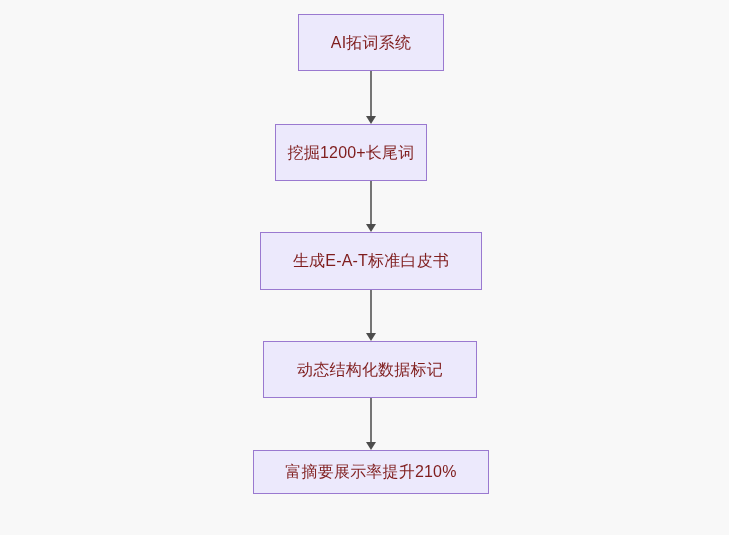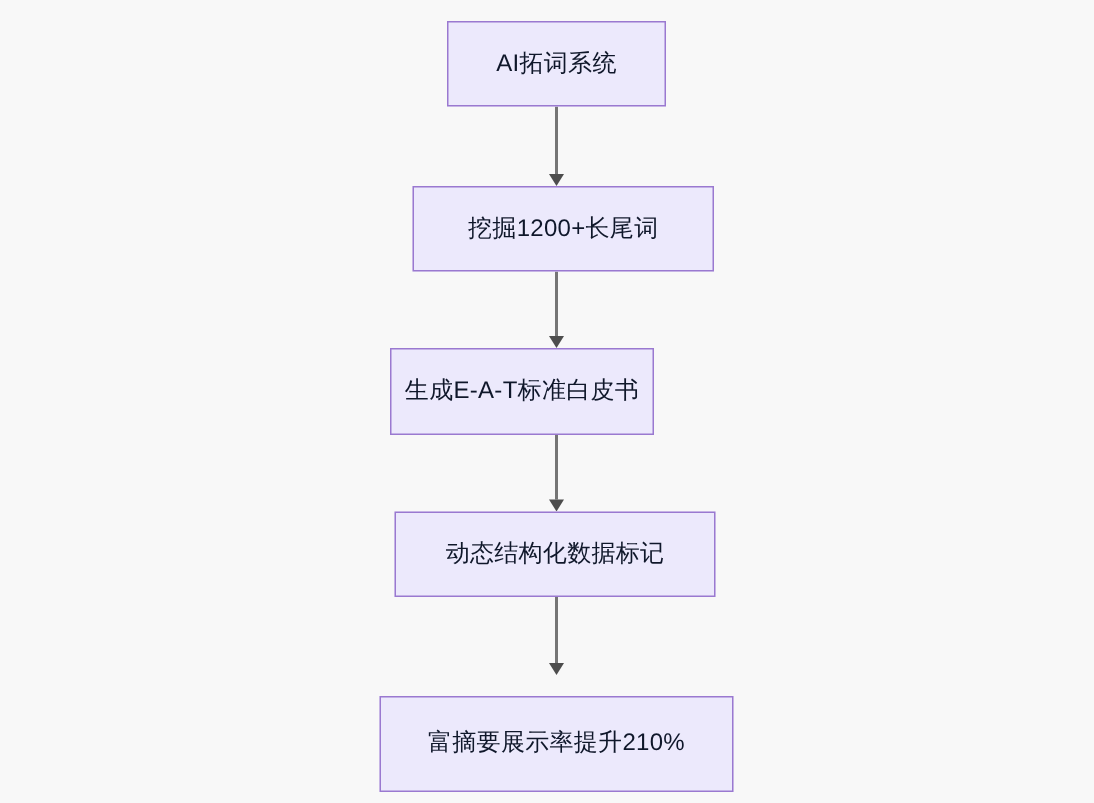--- a/index.html
+++ b/index.html
@@ -21,21 +21,21 @@
   }
 
   .node {
     position: absolute;
     box-sizing: border-box;
     background: #ece9fc;
     border: 1.4px solid #9a79d0;
     display: flex;
     align-items: center;
     justify-content: center;
-    color: #0f172a;
+    color: #7f1d1d;
     font-size: 16px;
     line-height: 1.2;
     letter-spacing: 0.2px;
     white-space: nowrap;
   }
 
   .node .node-label {
     display: block;
   }
 
@@ -81,29 +81,29 @@
   </div>
   <div class="edge" style="left:371px; top:398px; height:52px;">
     <div class="edge-line" style="height:44px;"></div>
     <div class="edge-arrow" style="top:44px;"></div>
   </div>
 
   <div class="node" style="left:298px; top:14px; width:146px; height:57px;">
     <span class="node-label">AI拓词系统</span>
   </div>
 
-  <div class="node" style="left:275px; top:124px; width:201px; height:57px;">
+  <div class="node" style="left:275px; top:124px; width:152px; height:57px;">
     <span class="node-label">挖掘1200+长尾词</span>
   </div>
 
-  <div class="node" style="left:260px; top:232px; width:176px; height:58px;">
+  <div class="node" style="left:260px; top:232px; width:222px; height:58px;">
     <span class="node-label">生成E-A-T标准白皮书</span>
   </div>
 
   <div class="node" style="left:263px; top:341px; width:214px; height:57px;font-family:Liberation Serif, serif;">
     <span class="node-label">动态结构化数据标记</span>
   </div>
 
-  <div class="node" style="left:253px; top:464px; width:236px; height:64px;">
+  <div class="node" style="left:253px; top:450px; width:236px; height:44px;">
     <span class="node-label">富摘要展示率提升210%</span>
   </div>
 
 </div>
 
 </body></html>

